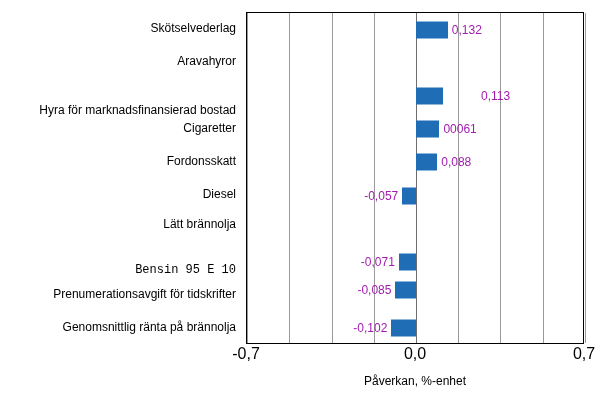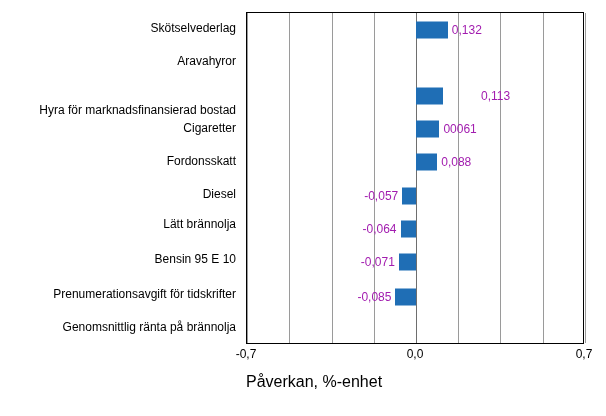--- a/index.html
+++ b/index.html
@@ -92,49 +92,49 @@
     font-size: 12px;
     line-height: 13px;
     white-space: nowrap;
     padding-right: 5px;
     box-sizing: border-box;
   }
   
   .xtick {
     position: absolute;
     top: 348px;
-    font-size: 12px;
+    font-size: 16px;
     line-height: 12px;
     white-space: nowrap;
     transform: translateX(-50%);
   }
   #xaxis-title {
     position: absolute;
     top: 375px;
     left: 246px;
     width: 338px;
-    text-align: left;
-    font-size: 16px;
+    text-align: center;
+    font-size: 12px;
     line-height: 13px;
   }
 </style>
 </head>
 <body>
 
 <div id="chart-root">
 
   <div id="cat-labels">
       <div class="cat" style="top: 0px; height: 33.2px;">Skötselvederlag</div>
       <div class="cat" style="top: 33.2px; height: 33.2px;">Aravahyror</div>
       <div class="cat" style="top: 82px; height: 33.2px;">Hyra för marknadsfinansierad bostad</div>
       <div class="cat" style="top: 99.6px; height: 33.2px;">Cigaretter</div>
       <div class="cat" style="top: 132.8px; height: 33.2px;">Fordonsskatt</div>
       <div class="cat" style="top: 166px; height: 33.2px;">Diesel</div>
       <div class="cat" style="top: 196px; height: 33.2px;">Lätt brännolja</div>
-      <div class="cat" style="top: 231px; height: 33.2px;">Bensin 95 E 10</div>
+      <div class="cat" style="top: 242px; height: 33.2px; font-family: Liberation Mono, monospace;">Bensin 95 E 10</div>
       <div class="cat" style="top: 265.6px; height: 33.2px; text-align: right;">Prenumerationsavgift för tidskrifter</div>
       <div class="cat" style="top: 298.8px; height: 33.2px;">Genomsnittlig ränta på brännolja</div>
     </div>
 
   <div id="plot-area">
     <div id="gridlines">
         <div class="gridline" style="left: 0px;"></div>
         <div class="gridline" style="left: 42px;"></div>
         <div class="gridline" style="left: 85px;"></div>
         <div class="gridline" style="left: 127px;"></div>
@@ -158,31 +158,31 @@
           <div class="val" style="left: 196.419px;">00061</div>
         </div>
         <div class="row" style="top: 132.8px; height: 33.2px;">
           <div class="bar" style="background: rgb(31, 110, 181); left: 169px; width: 21.2457px;"></div>
           <div class="val" style="left: 194.246px;">0,088</div>
         </div>
         <div class="row" style="top: 166px; height: 33.2px;">
           <div class="bar" style="background: rgb(31, 110, 181); left: 155.239px; width: 13.7614px;"></div>
           <div class="val" style="left: 151.239px; transform: translate(-100%, -50%);">-0,057</div>
         </div>
-        <div class="row" style="top: 199.2px; height: 33.2px;">
-          <div class="bar" style="background: rgb(31, 110, 181); left: 153.549px; width: 15.4514px;"></div>
-          <div class="val" style="left: 149.549px; transform: translate(-100%, -50%);">-0,064</div>
-        </div>
         <div class="row" style="top: 232.4px; height: 33.2px;">
           <div class="bar" style="background: rgb(31, 110, 181); left: 151.859px; width: 17.1414px;"></div>
           <div class="val" style="left: 147.859px; transform: translate(-100%, -50%);">-0,071</div>
         </div>
-        <div class="row" style="top: 267px; height: 33.2px; padding-left: 36px;">
+        <div class="row" style="top: 260px; height: 33.2px; padding-left: 36px;">
           <div class="bar" style="background: rgb(31, 110, 181); left: 148.479px; width: 20.5214px;"></div>
           <div class="val" style="left: 144.479px; transform: translate(-100%, -50%);">-0,085</div>
+        </div>
+        <div class="row" style="top: 298.8px; height: 33.2px;">
+          <div class="bar" style="background: rgb(31, 110, 181); left: 144.374px; width: 24.6257px;"></div>
+          <div class="val" style="left: 140.374px; transform: translate(-100%, -50%);">-0,102</div>
         </div>
       </div>
   </div>
 
   <div id="xticks">
       <div class="xtick" style="left: 246px;">-0,7</div>
       <div class="xtick" style="left: 415px;">0,0</div>
       <div class="xtick" style="left: 584px;">0,7</div>
     </div>
 

